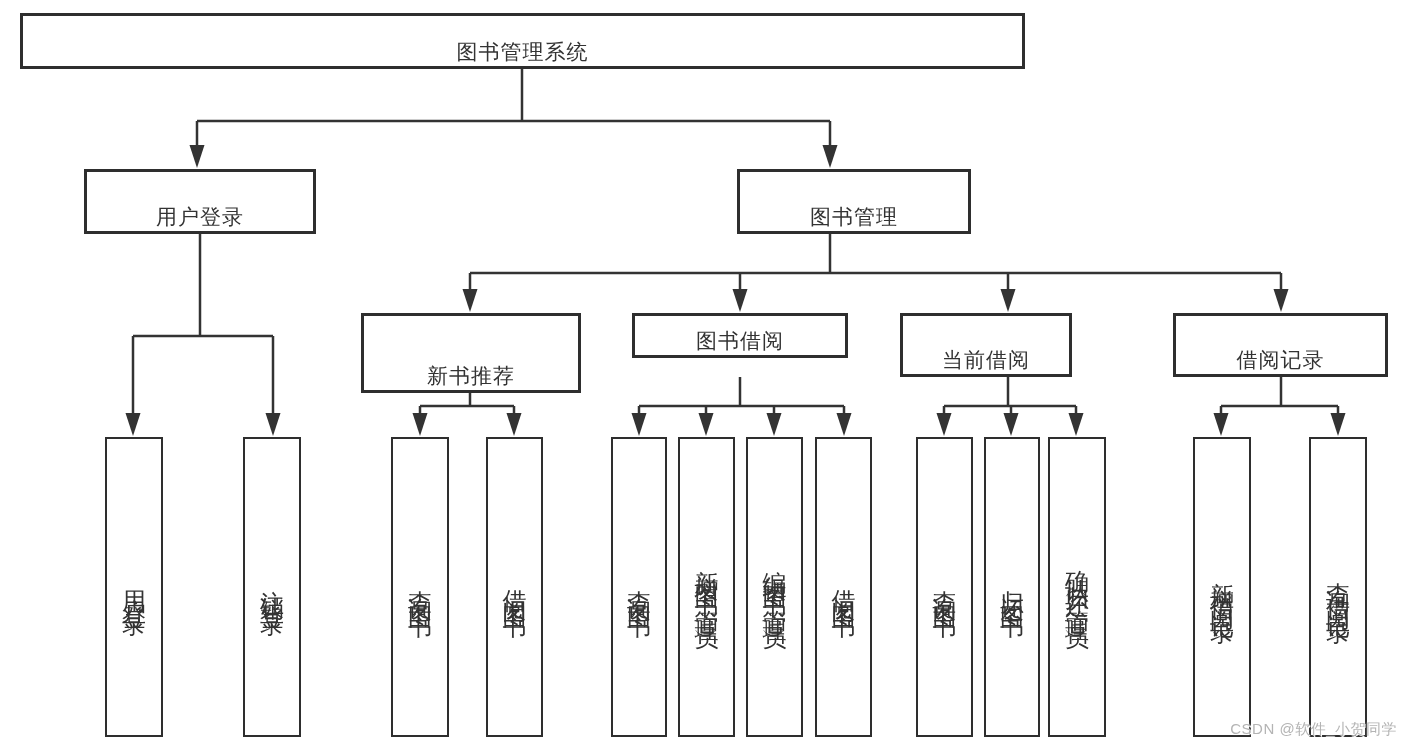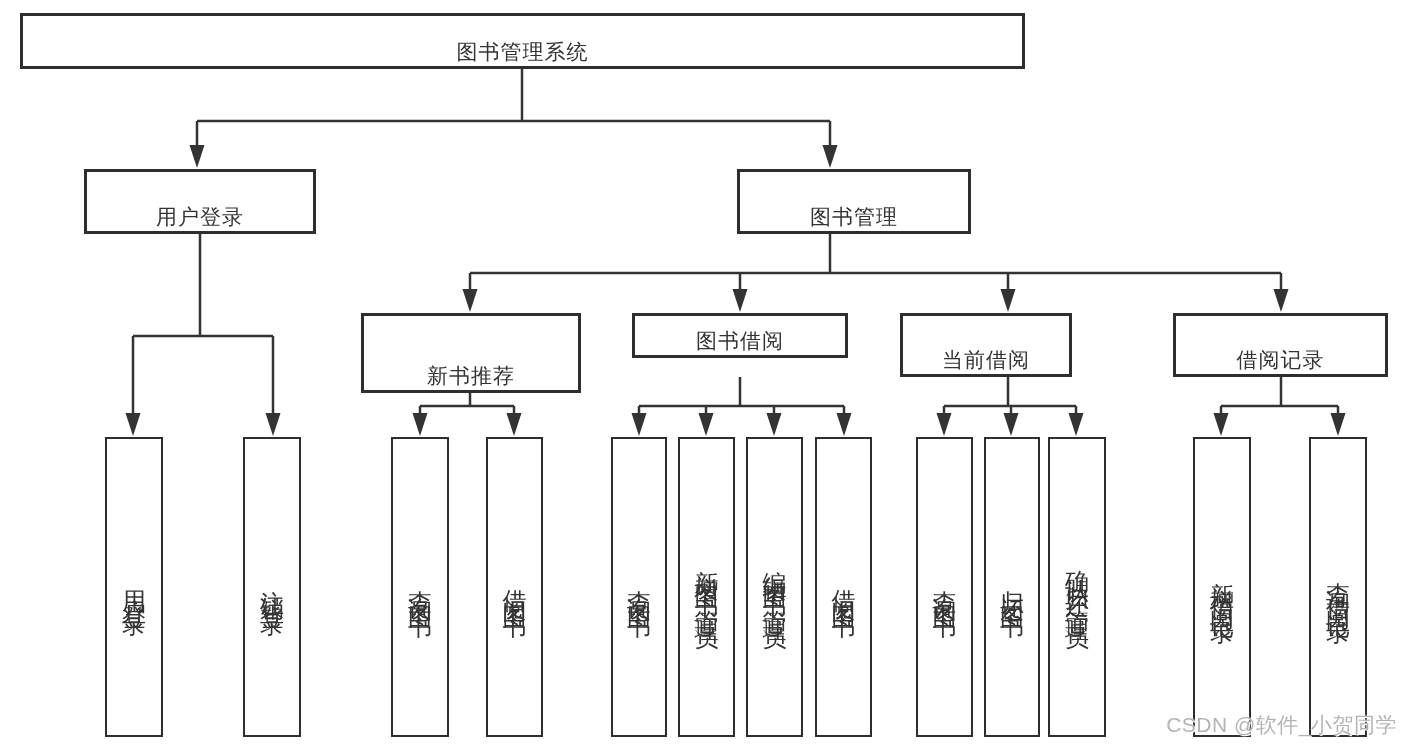--- a/index.html
+++ b/index.html
@@ -38,21 +38,21 @@
     text-orientation:mixed;
     letter-spacing:8px;
     line-height:1;
     white-space:nowrap;
   }
   .watermark{
     position:absolute;
     right:8px;bottom:8px;
     z-index:3;
     color:#b4b4b4;
-    font-size:21px;
+    font-size:15px;
     letter-spacing:0.5px;
     text-shadow:0 0 2px #ffffff,1px 1px 0 #ffffff;
   }
 </style>
 </head>
 <body>
 
 <div class="canvas">
 
   <svg class="wires" width="1405" height="747" viewBox="0 0 1405 747">

